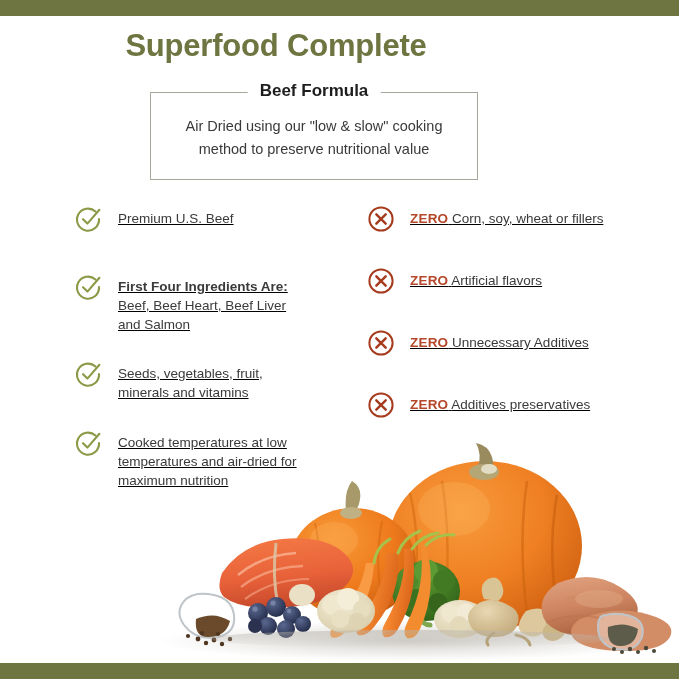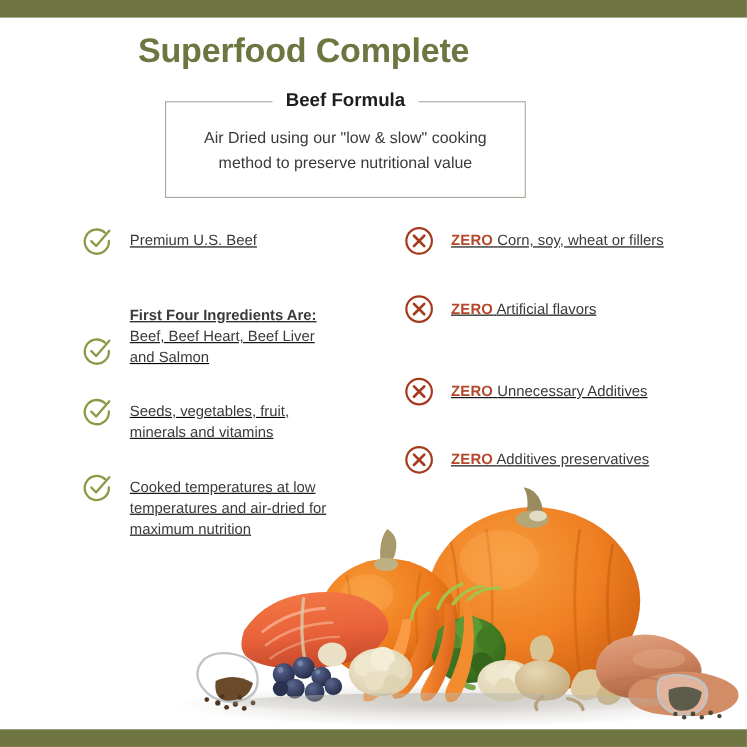--- a/index.html
+++ b/index.html
@@ -144,21 +144,21 @@
         <svg width="30" height="30" viewBox="0 0 30 30">
           <path d="M21.5 7.6 A11 11 0 1 0 25 15" fill="none" stroke="#8A9A46" stroke-width="2.1" stroke-linecap="round"></path>
           <path d="M9 15.2 L13.4 19.6 L25.4 5.8" fill="none" stroke="#8A9A46" stroke-width="2.1" stroke-linecap="round" stroke-linejoin="round"></path>
         </svg>
       </span>
       <span class="feature-text">
         <span>Premium U.S. Beef</span>
       </span>
     </div>
 
-    <div class="feature" style="margin-bottom:25px;align-items:flex-end;">
+    <div class="feature" style="margin-bottom:25px;">
       <span class="feature-icon">
         <svg width="30" height="30" viewBox="0 0 30 30">
           <path d="M21.5 7.6 A11 11 0 1 0 25 15" fill="none" stroke="#8A9A46" stroke-width="2.1" stroke-linecap="round"></path>
           <path d="M9 15.2 L13.4 19.6 L25.4 5.8" fill="none" stroke="#8A9A46" stroke-width="2.1" stroke-linecap="round" stroke-linejoin="round"></path>
         </svg>
       </span>
       <span class="feature-text">
         <span class="lead">First Four Ingredients Are:</span><br>
         <span>Beef, Beef Heart, Beef Liver</span><br>
         <span>and Salmon</span>
@@ -202,21 +202,21 @@
           <circle cx="15" cy="15" r="11.6" fill="none" stroke="#A63A1C" stroke-width="2"></circle>
           <path d="M10.3 10.3 L19.7 19.7 M19.7 10.3 L10.3 19.7" fill="none" stroke="#A63A1C" stroke-width="2.4" stroke-linecap="round"></path>
         </svg>
       </span>
       <span class="feature-text">
         <span class="zero">ZERO</span>
         <span>Corn, soy, wheat or fillers</span>
       </span>
     </div>
 
-    <div class="feature" style="margin-bottom:45px;">
+    <div class="feature" style="margin-bottom:32px;">
       <span class="feature-icon">
         <svg width="30" height="30" viewBox="0 0 30 30">
           <circle cx="15" cy="15" r="11.6" fill="none" stroke="#A63A1C" stroke-width="2"></circle>
           <path d="M10.3 10.3 L19.7 19.7 M19.7 10.3 L10.3 19.7" fill="none" stroke="#A63A1C" stroke-width="2.4" stroke-linecap="round"></path>
         </svg>
       </span>
       <span class="feature-text">
         <span class="zero">ZERO</span>
         <span>Artificial flavors</span>
       </span>

